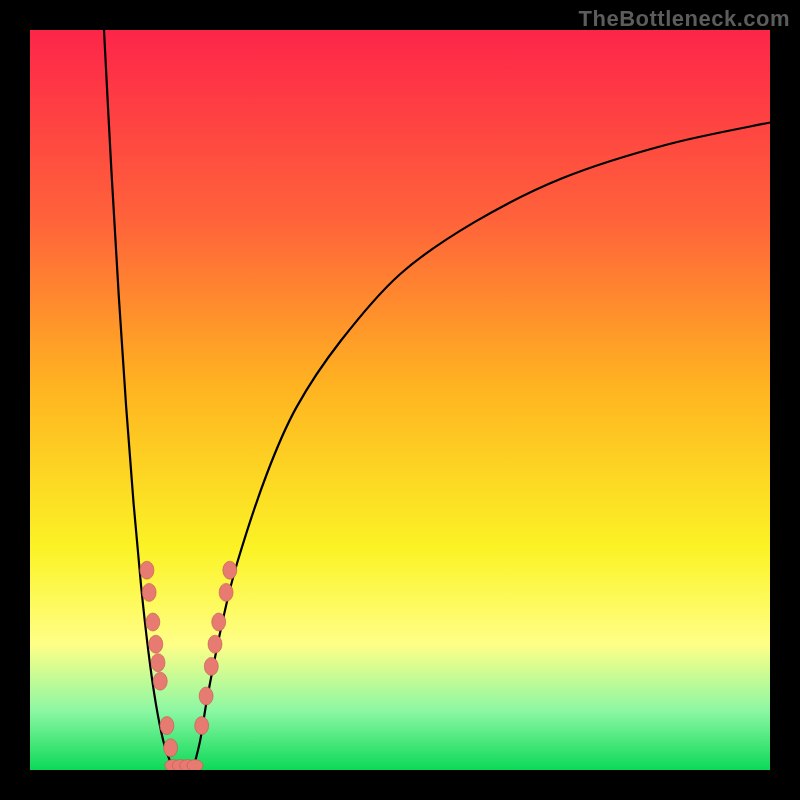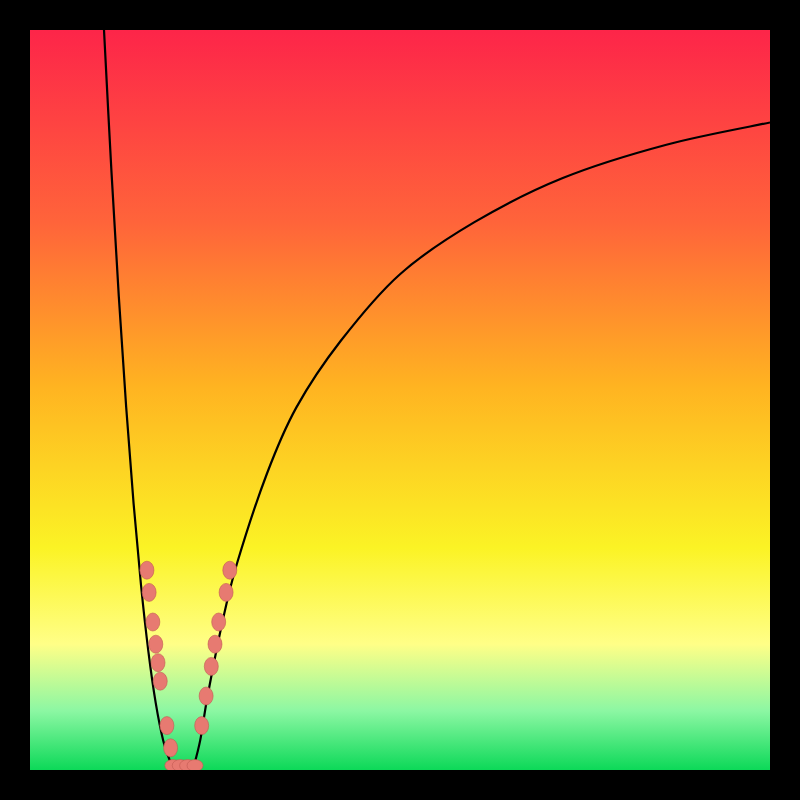--- a/index.html
+++ b/index.html
@@ -33,20 +33,21 @@
     color: #5c5c5c;
     letter-spacing: 0.5px;
     user-select: none;
   }
   svg { display: block; }
 </style>
 </head>
 <body>
 
 <div class="frame">
+  <div class="watermark">TheBottleneck.com</div>
   <div class="plot-area">
     <svg id="chart-svg" width="740" height="740" viewBox="0 0 740 740">
       <defs>
         <linearGradient id="bg-grad" x1="0" y1="0" x2="0" y2="1">
           <stop id="g0" offset="0%" stop-color="#fd2549"></stop>
           <stop id="g1" offset="26%" stop-color="#ff643a"></stop>
           <stop id="g2" offset="48%" stop-color="#ffb321"></stop>
           <stop id="g3" offset="70%" stop-color="#fbf325"></stop>
           <stop id="g4" offset="83%" stop-color="#ffff87"></stop>
           <stop id="g5" offset="92%" stop-color="#8cf7a3"></stop>

